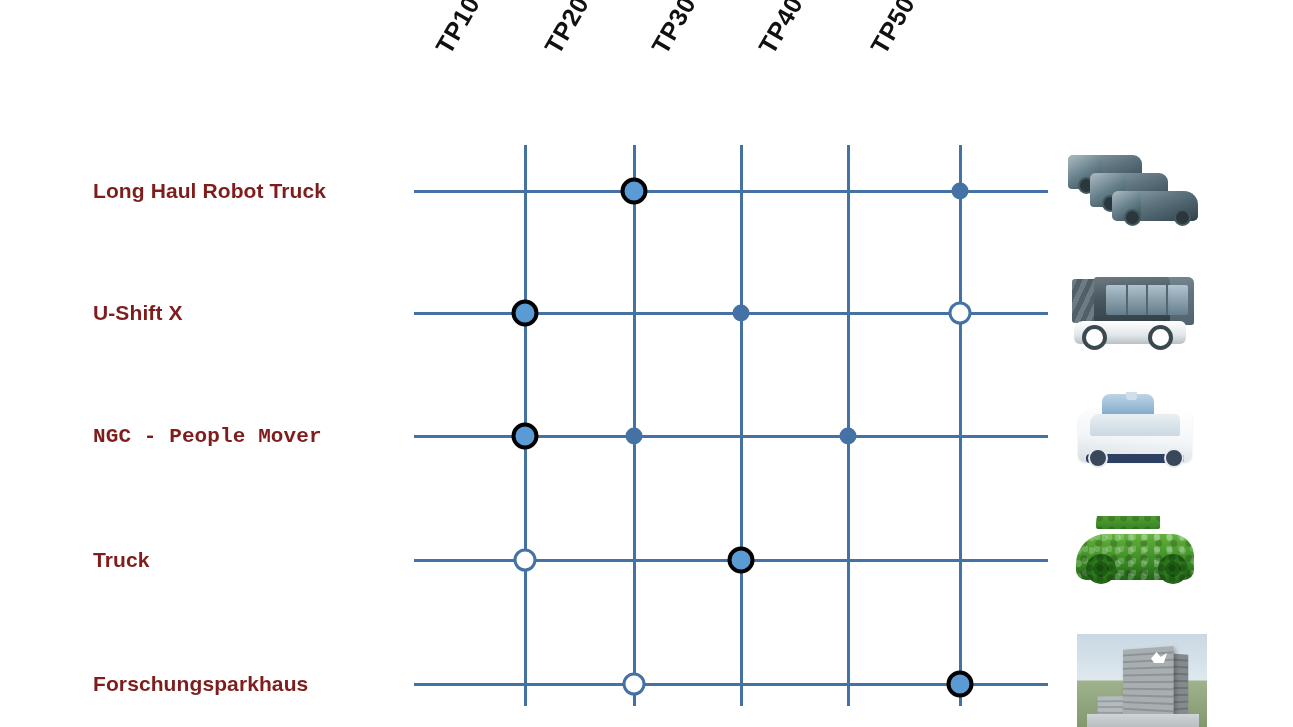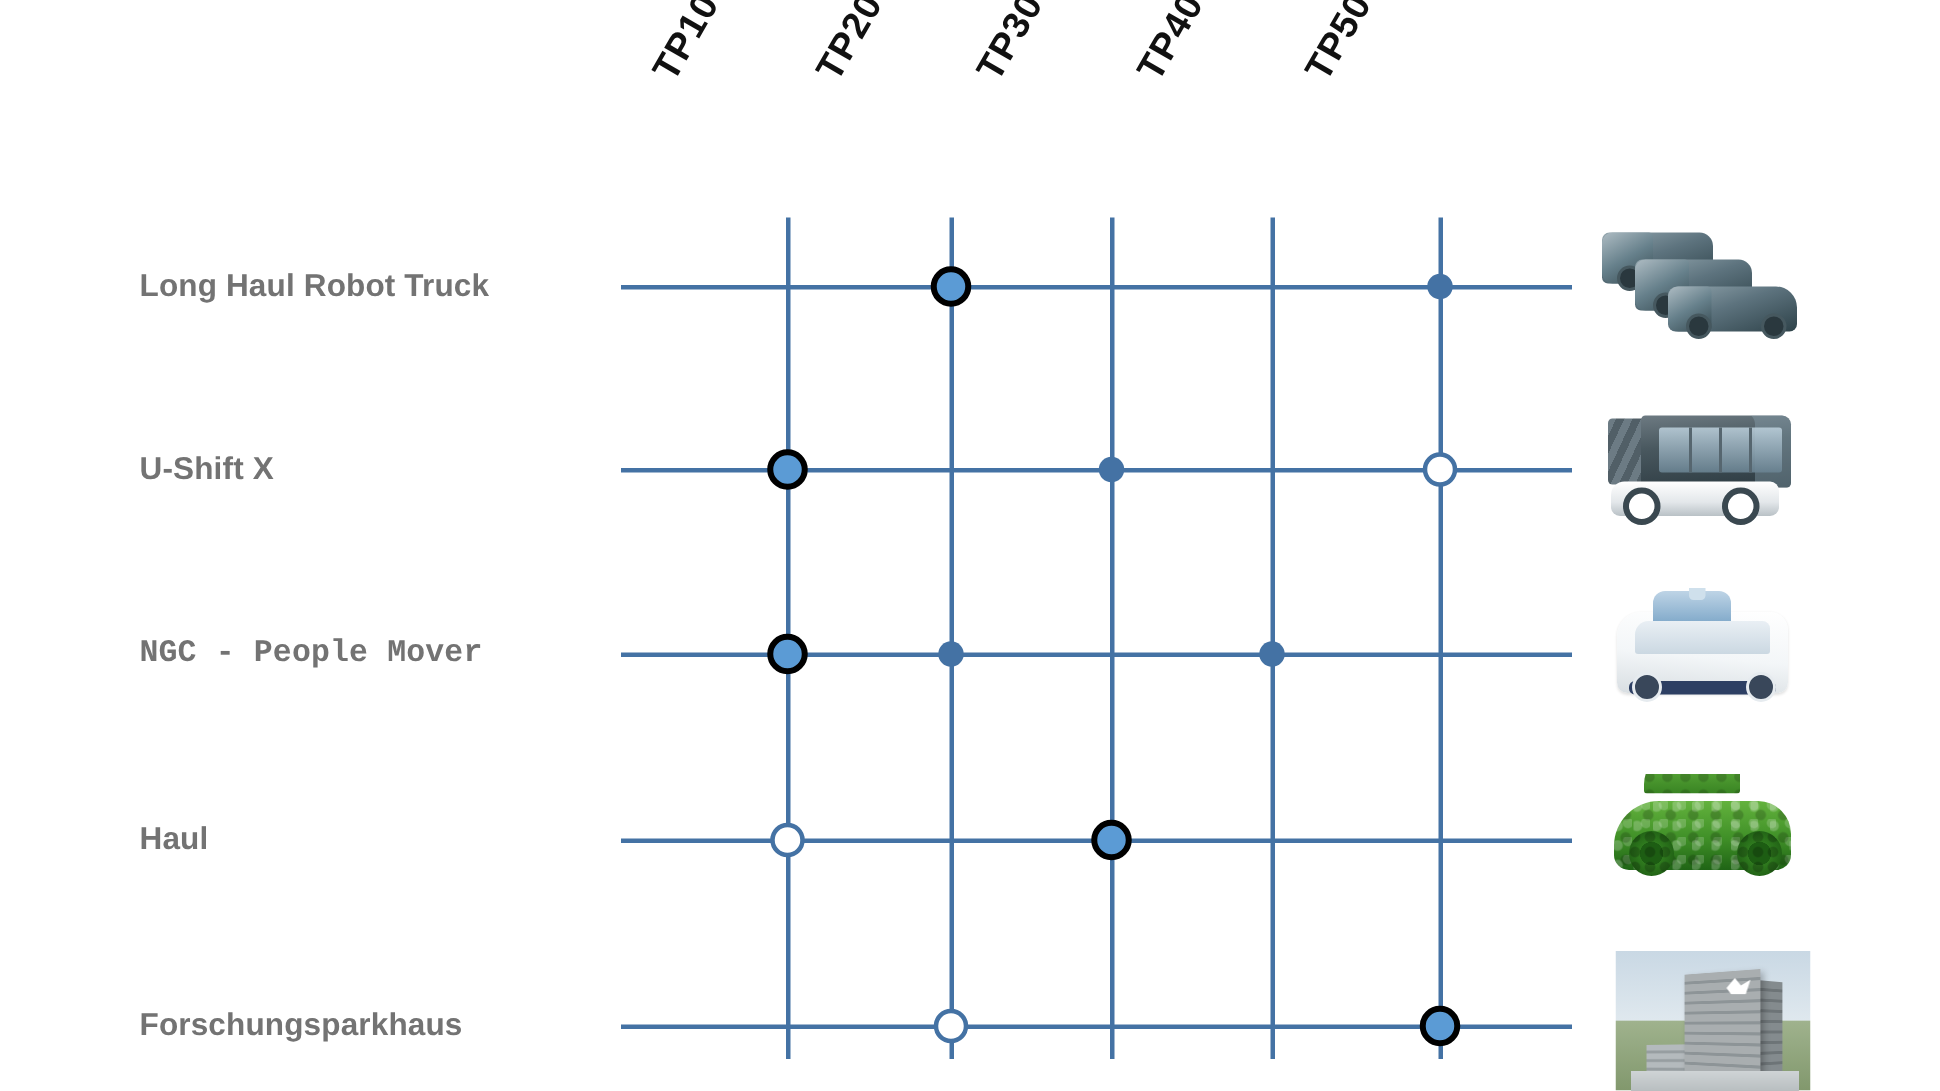--- a/index.html
+++ b/index.html
@@ -31,21 +31,21 @@
     letter-spacing: 0.5px;
   }
 
   
   .row-label {
     position: absolute;
     left: 93px;
     font-family: "Liberation Sans", sans-serif;
     font-weight: bold;
     font-size: 21px;
-    color: #737373;
+    color: #7f1d1d;
     white-space: nowrap;
     transform: translateY(-50%);
     letter-spacing: 0.1px;
   }
 
   
   .vline {
     position: absolute;
     width: 3px;
     background: #4472A4;
@@ -297,21 +297,21 @@
       <div class="col-head" style="left: 564px; top: 30px;">TP2000</div>
       <div class="col-head" style="left: 671px; top: 30px;">TP3000</div>
       <div class="col-head" style="left: 778px; top: 30px;">TP4000</div>
       <div class="col-head" style="left: 890px; top: 30px;">TP5000</div>
     </div>
 
   <div id="row-labels">
       <div class="row-label" style="top: 191px;">Long Haul Robot Truck</div>
       <div class="row-label" style="top: 313px;">U-Shift X</div>
       <div class="row-label" style="top: 436px; font-family: Liberation Mono, monospace;">NGC - People Mover</div>
-      <div class="row-label" style="top: 560px;">Haul</div>
+      <div class="row-label" style="top: 560px;">Truck</div>
       <div class="row-label" style="top: 684px;">Forschungsparkhaus</div>
     </div>
 
   <div id="markers">
       <div class="marker large" style="left: 634px; top: 191px;"></div>
       <div class="marker small" style="left: 960px; top: 191px;"></div>
       <div class="marker large" style="left: 525px; top: 313px;"></div>
       <div class="marker small" style="left: 741px; top: 313px;"></div>
       <div class="marker open" style="left: 960px; top: 313px;"></div>
       <div class="marker large" style="left: 525px; top: 436px;"></div>

